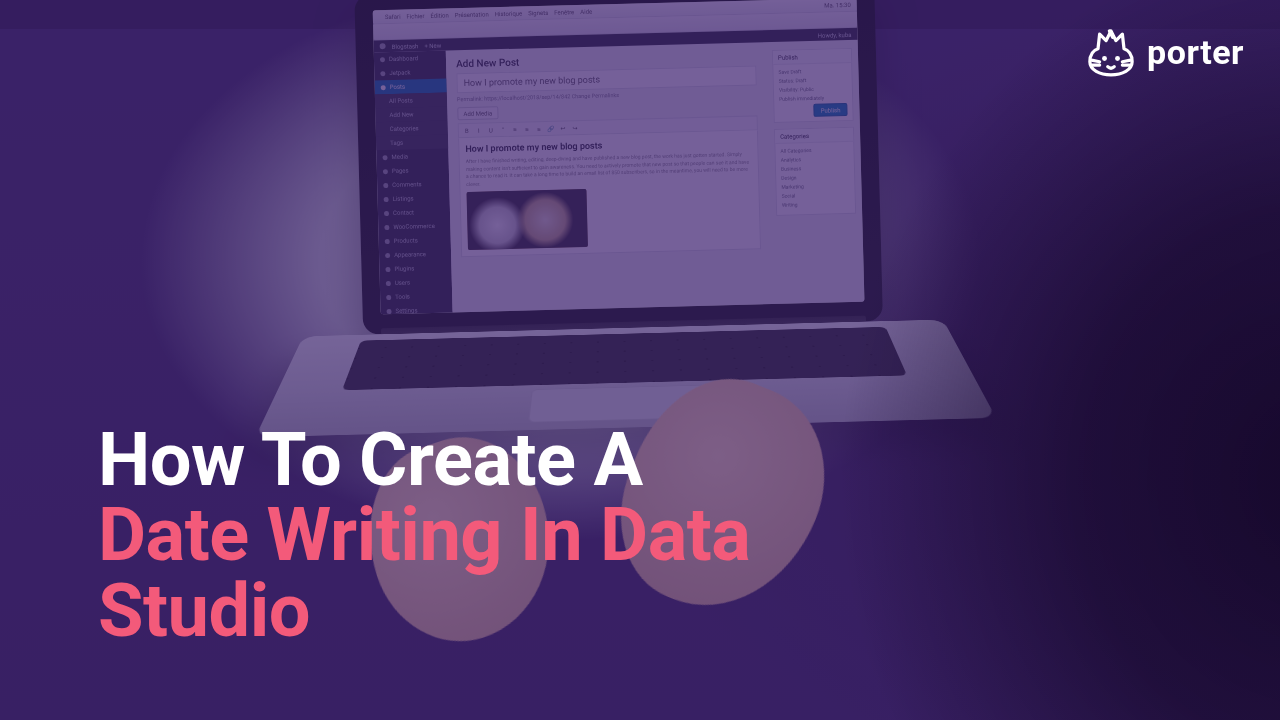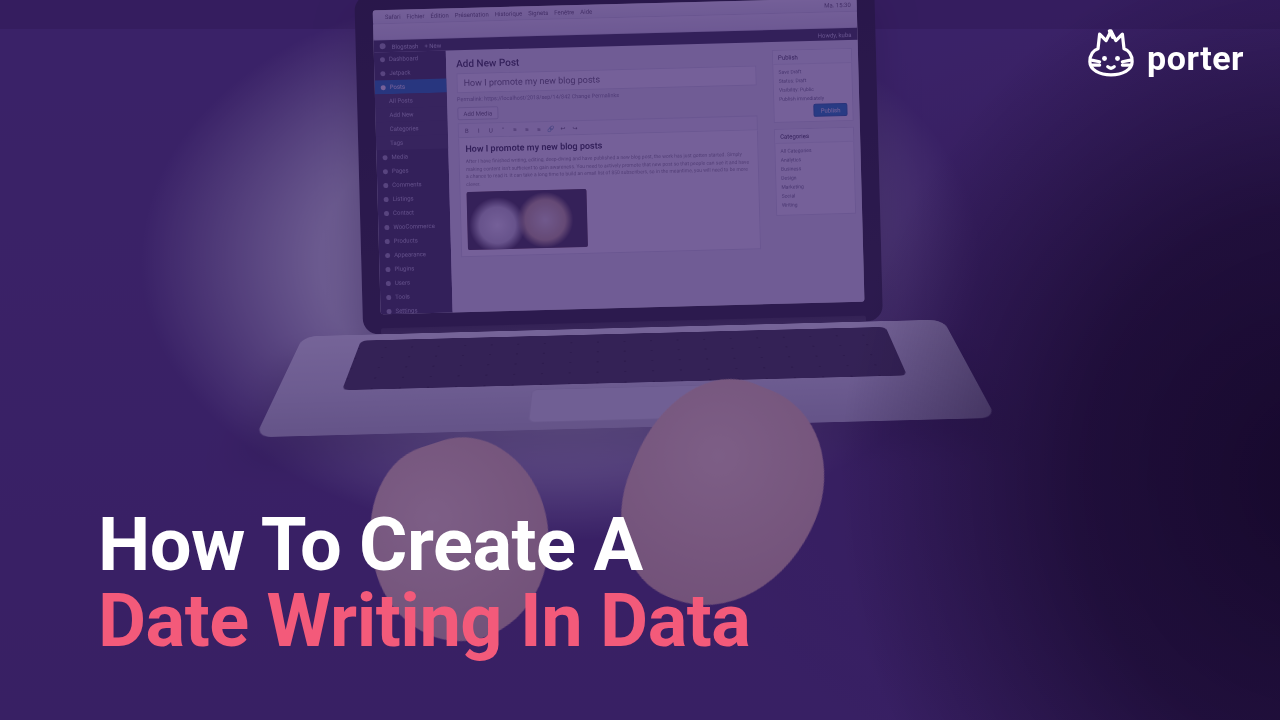--- a/index.html
+++ b/index.html
@@ -93,27 +93,27 @@
     background-blend-mode: lighten;
   }
   .trackpad { position:absolute; left:50%; top:94px; width:170px; height:46px; margin-left:-85px; background:#c8cbd1; border:1px solid #b6b9c0; border-radius:6px; }
 
   
   .hand { position:absolute; background: radial-gradient(circle at 40% 35%, #e9c8ae 0%, #d9b498 50%, #c7a085 100%); filter: blur(0.3px); }
   .hand.left { left: 370px; top: 440px; width: 180px; height: 200px; border-radius: 50% 46% 60% 50% / 60% 50% 60% 50%; transform: rotate(-18deg); }
   .hand.right { left: 628px; top: 380px; width: 190px; height: 230px; border-radius: 48% 52% 60% 48% / 55% 50% 62% 50%; transform: rotate(22deg); }
 
   
-  .headline { position: absolute; left: 98px; bottom: 62px; right: 440px; }
+  .headline { position: absolute; left: 98px; bottom: 72px; right: 440px; }
   .headline .l { font-weight: 700; font-size: 74px; line-height: 1.02; letter-spacing: -0.5px; }
   .headline .white { color: #ffffff; }
   .headline .pink { color: #f35a7a; }
 
   
-  .logo { position: absolute; top: 26px; right: 36px; display:flex; align-items:flex-end; gap:10px; }
+  .logo { position: absolute; top: 26px; right: 36px; display:flex; align-items:center; gap:10px; }
   .logo svg { width:52px; height:52px; display:block; }
   .logo .word { color:#fff; font-weight:700; font-size:34px; letter-spacing:0.5px; }
 
   
   .screen-tint { position:absolute; inset:0; background: rgba(58,29,109,0.22); pointer-events:none; }
 </style>
 </head>
 <body>
 
 <div class="stage">
@@ -300,14 +300,15 @@
       <circle cx="40" cy="40" r="3" fill="#ffffff" stroke="none"></circle>
       <path d="M28 50 Q32 54 36 50"></path>
       <path d="M8 42 L18 44 M8 48 L18 48 M46 44 L56 42 M46 48 L56 48"></path>
     </svg>
     <div class="word">porter</div>
   </div>
 
   <div class="headline">
     <div class="l white">How To Create A</div>
     <div class="l pink">Date Writing In Data</div>
+    <div class="l pink">Studio</div>
   </div>
 </div>
 
 </body></html>

